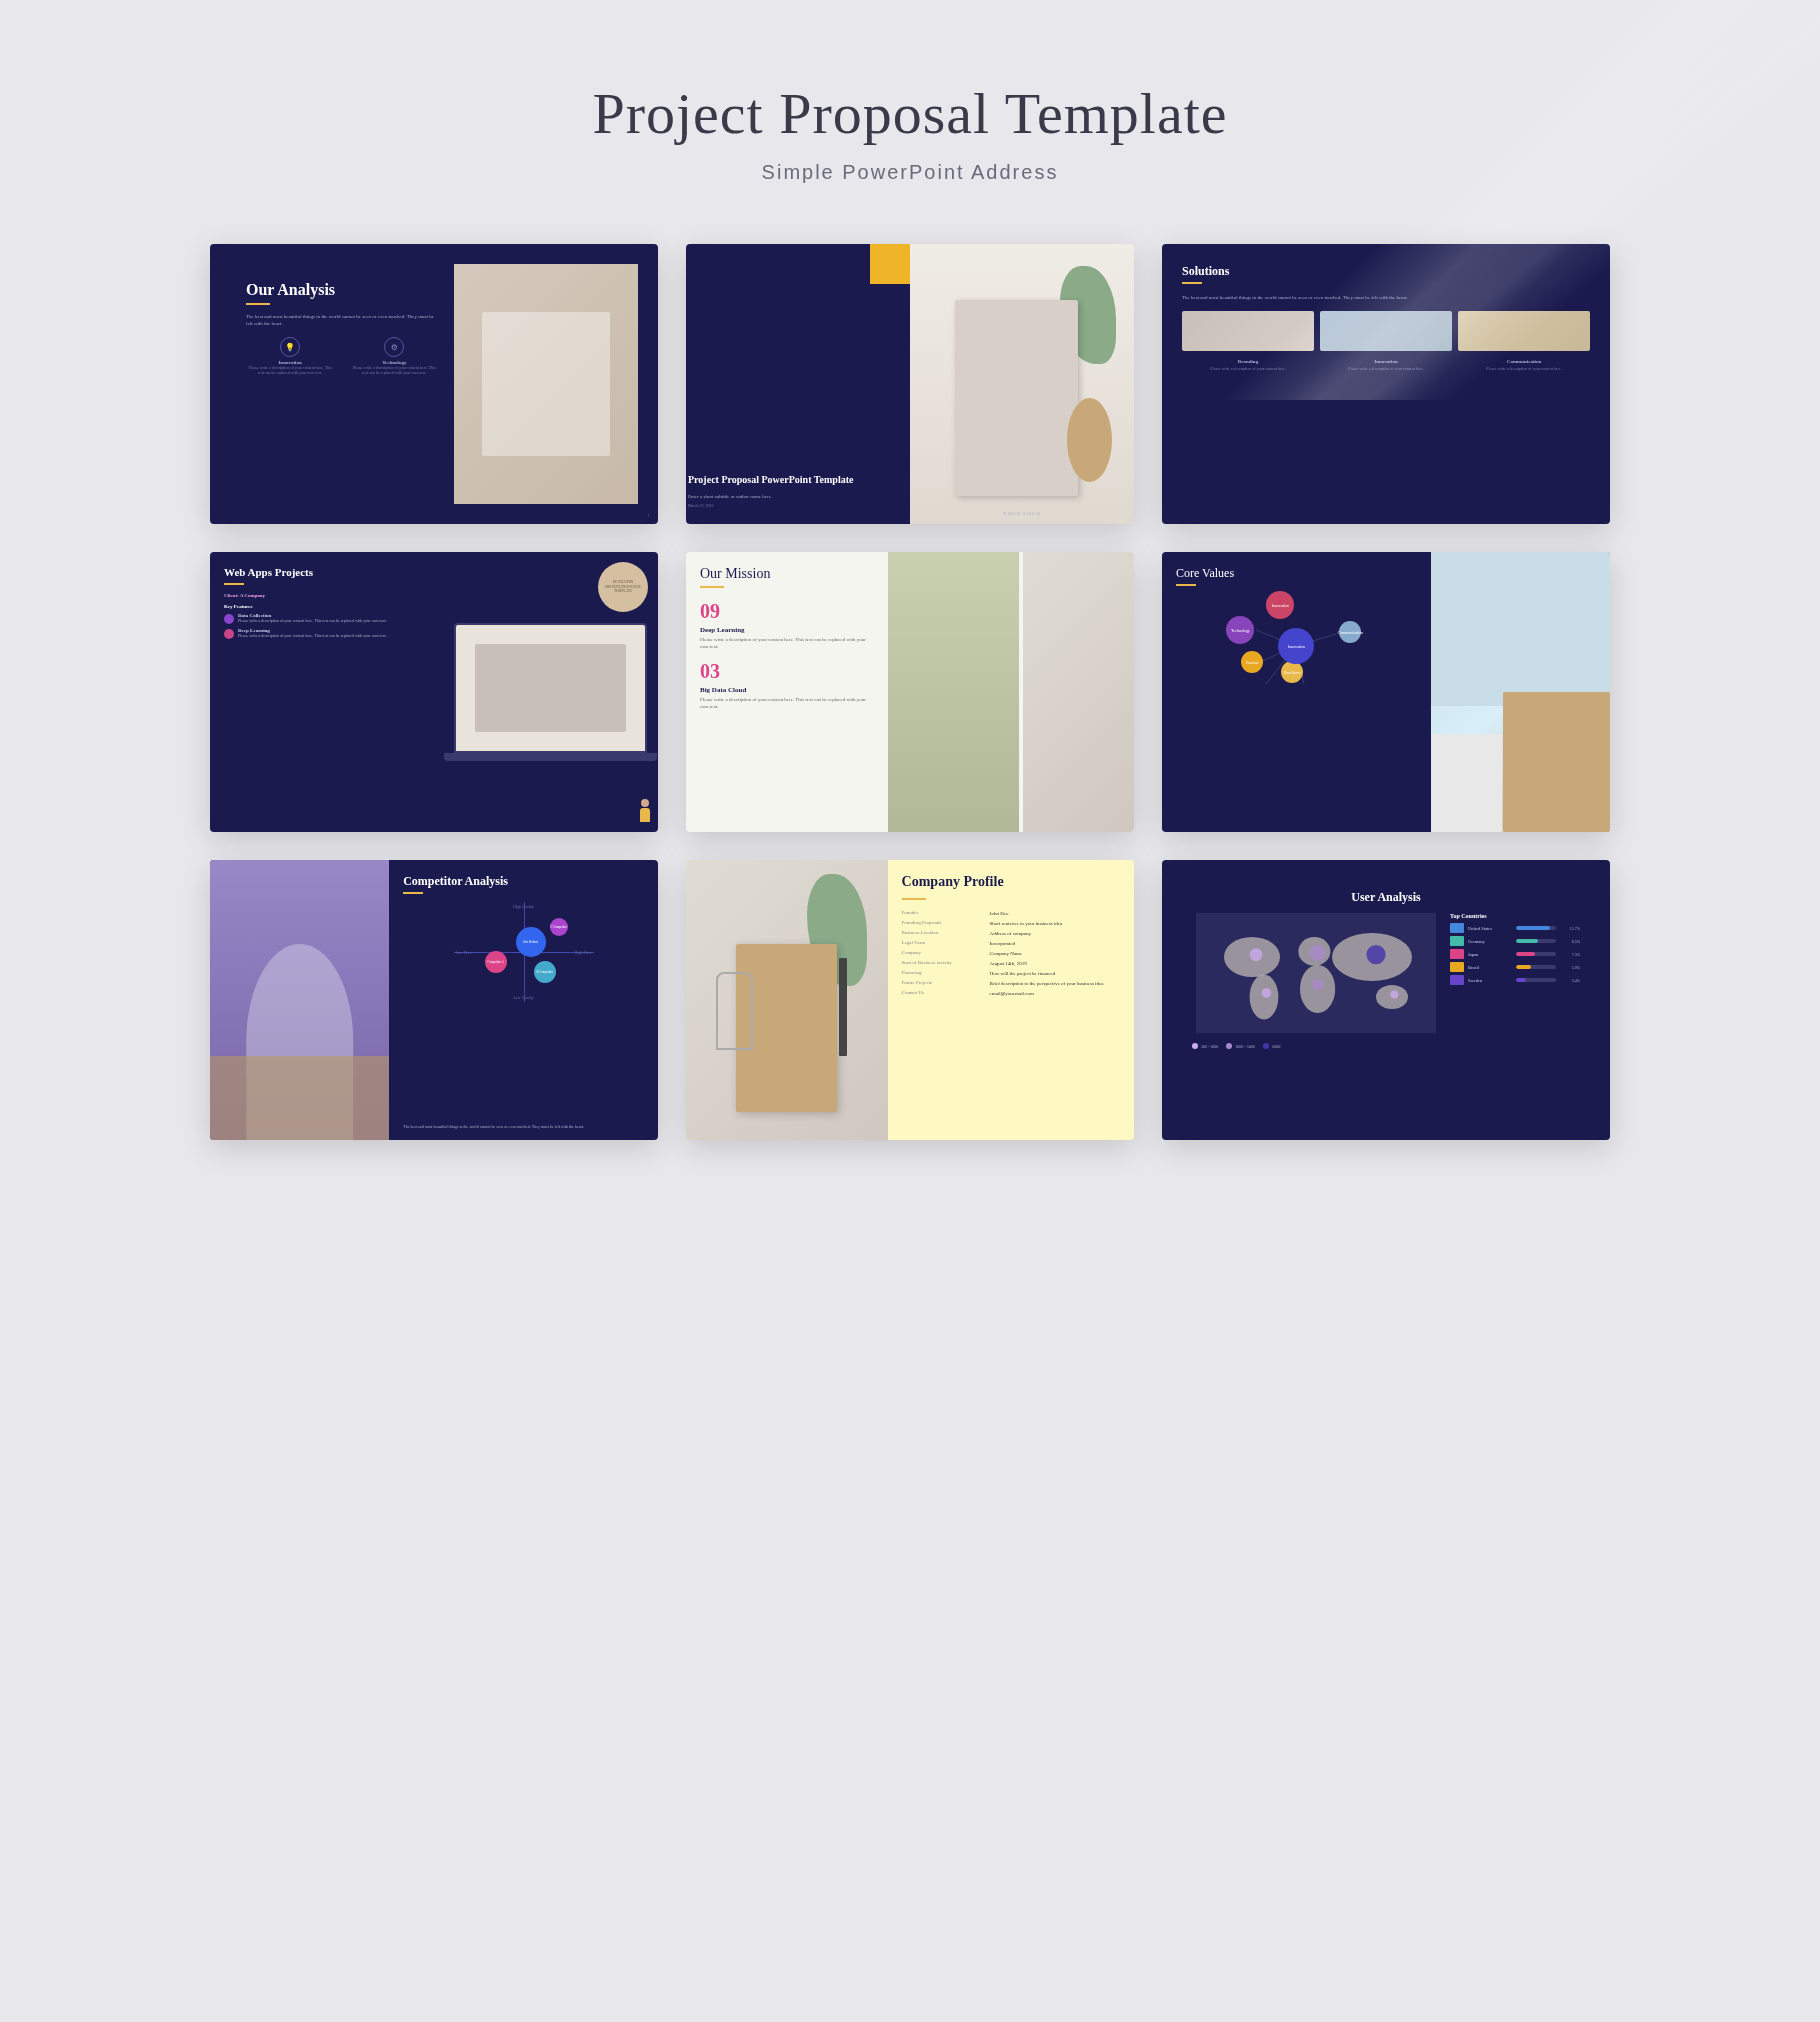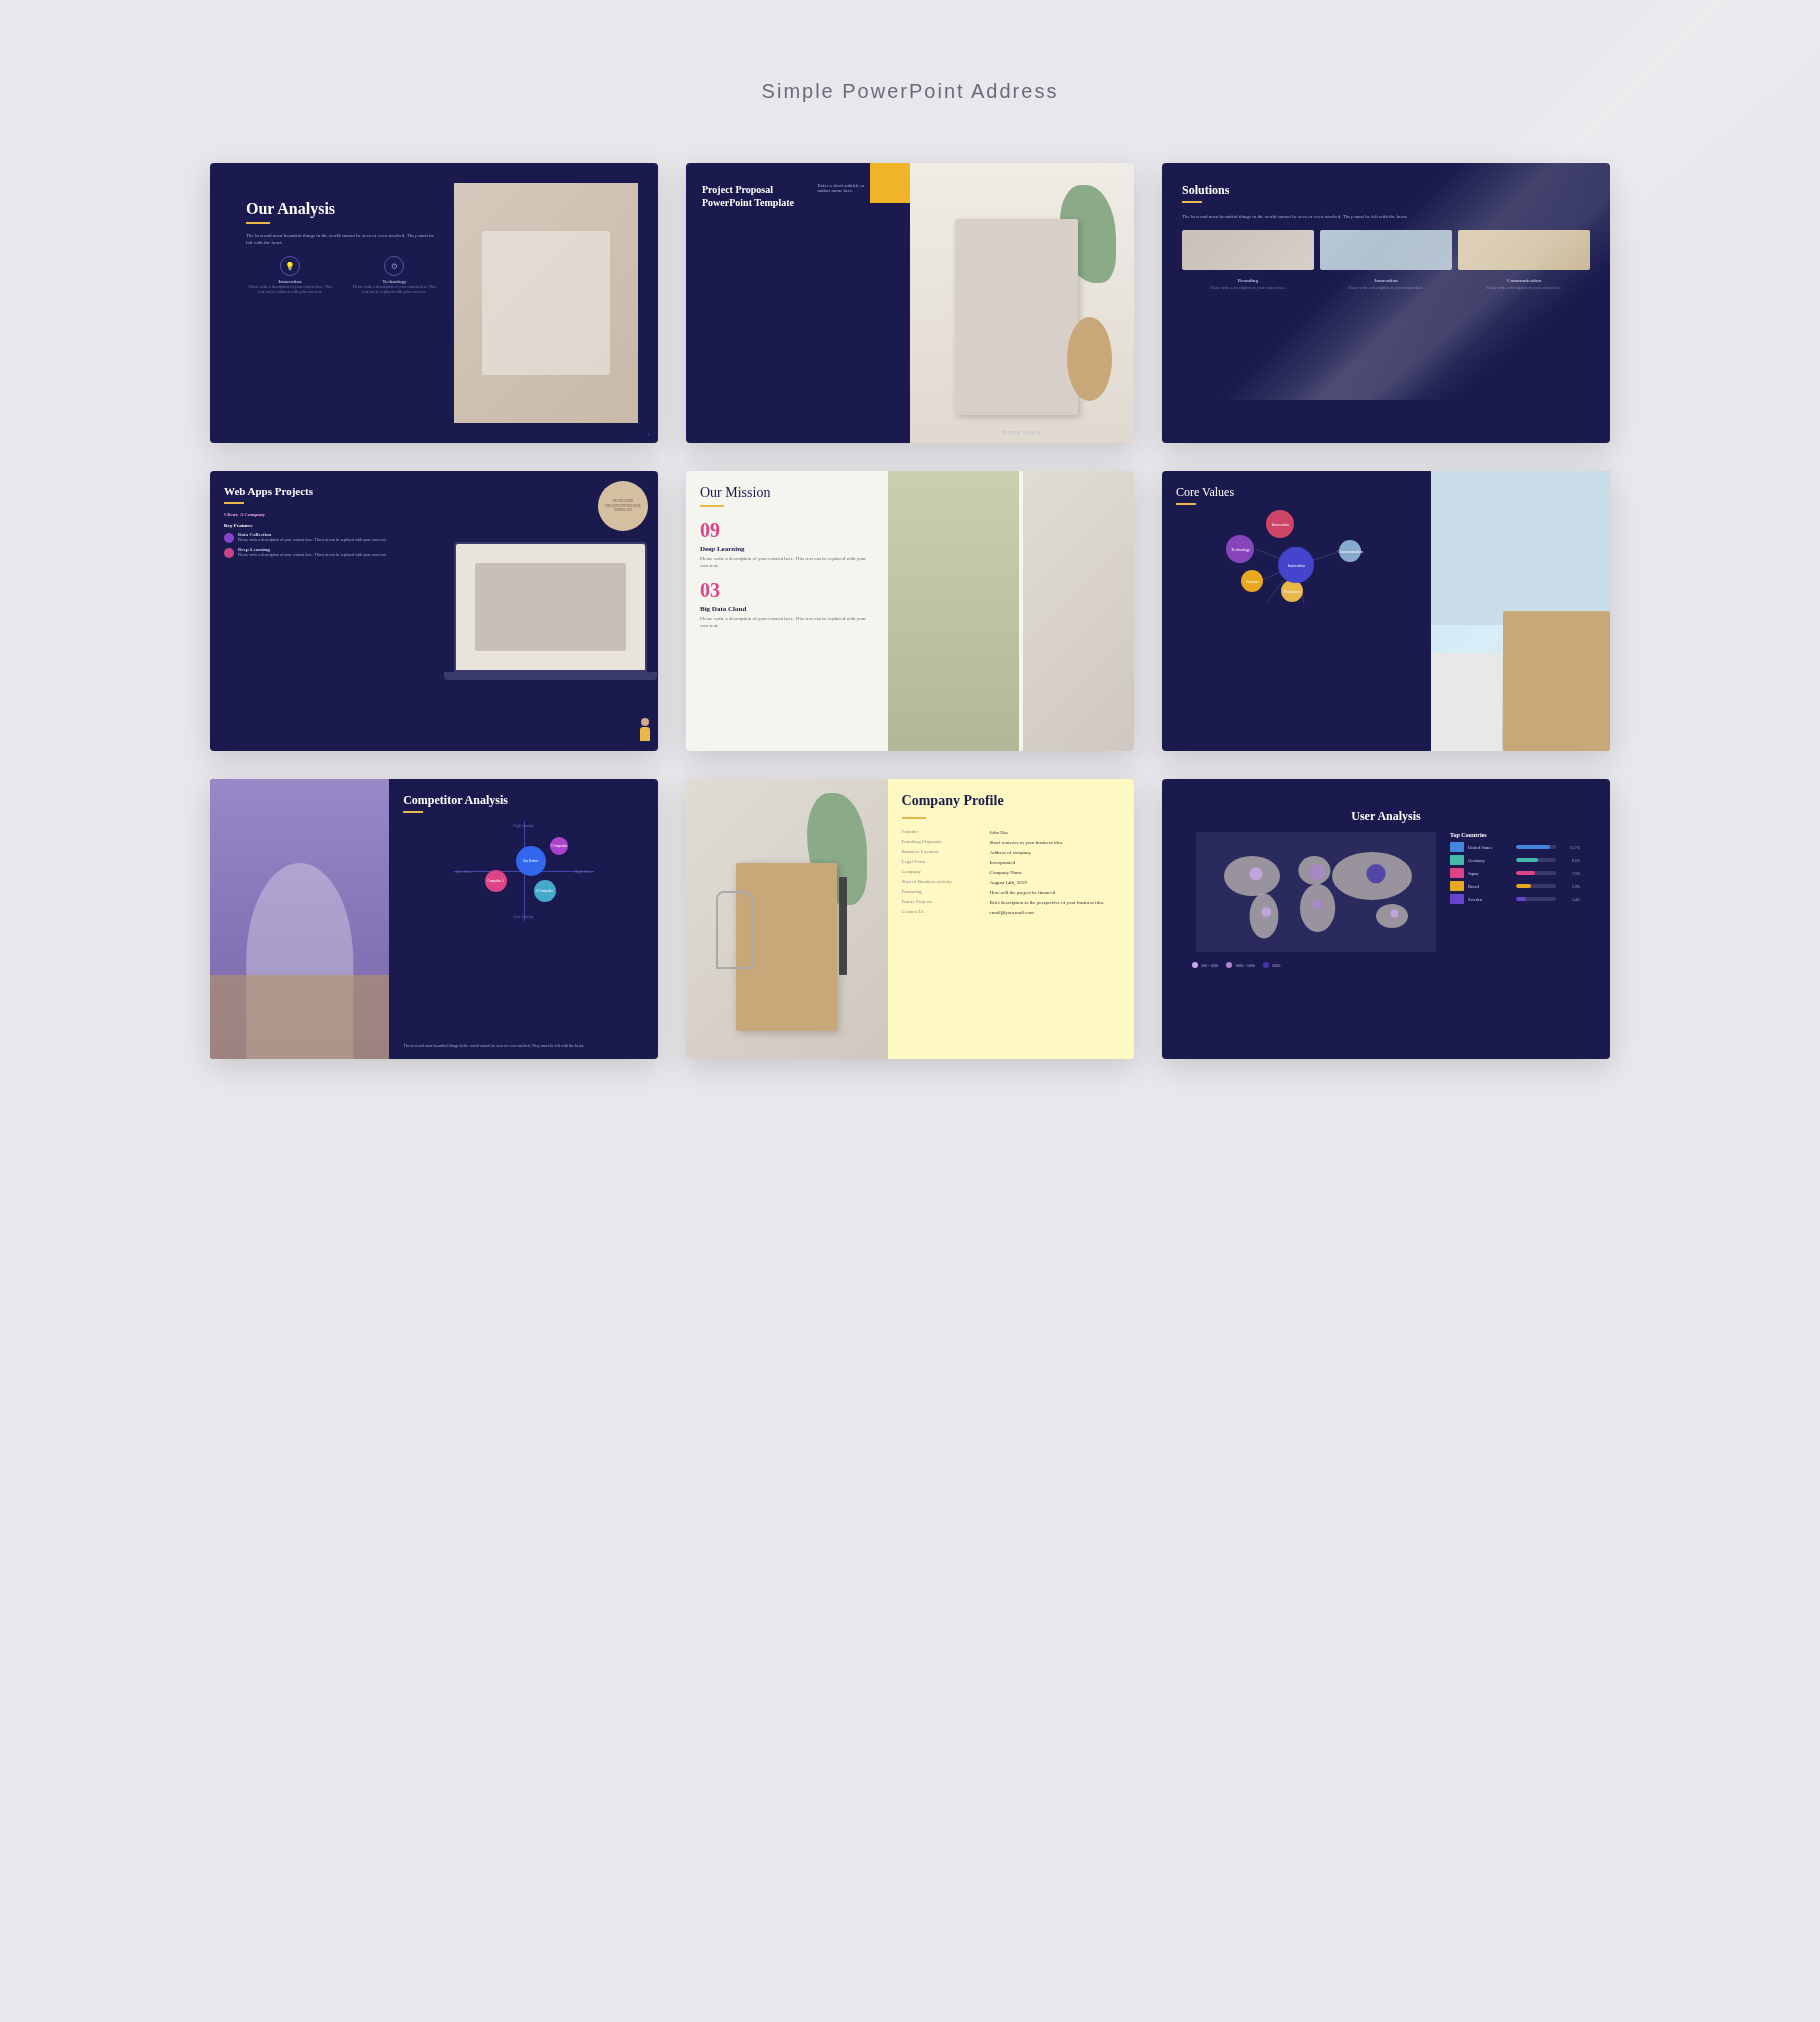--- a/index.html
+++ b/index.html
@@ -180,23 +180,23 @@
       position: relative;
     }
     .cover-content {
       display: flex;
       height: 100%;
       position: relative;
     }
     .cover-left {
       flex: 1;
       background: #1a1a4e;
-      padding: 20px 16px 16px;
-      display: flex;
-      flex-direction: row;
+      padding: 20px 2px 16px;
+      display: flex;
+      flex-direction: column;
       justify-content: flex-end;
       position: relative;
     }
     .cover-yellow-corner {
       position: absolute;
       top: 0; right: 0;
       width: 40px; height: 40px;
       background: #f0b429;
     }
     .cover-right {
@@ -823,20 +823,21 @@
       text-align: right;
     }
   </style>
 </head>
 <body>
 
 <div class="shadow-overlay"></div>
 
 <div class="page-container">
 
+  <h1 class="main-title">Project Proposal Template</h1>
   <p class="sub-title">Simple PowerPoint Address</p>
 
   <div class="slides-grid">
 
     <div class="slide slide-dark">
       <div class="slide-inner">
         <div class="slide-content">
           <div class="strengths-content">
             <div class="strengths-left">
               <div class="strengths-title">Our Analysis</div>

